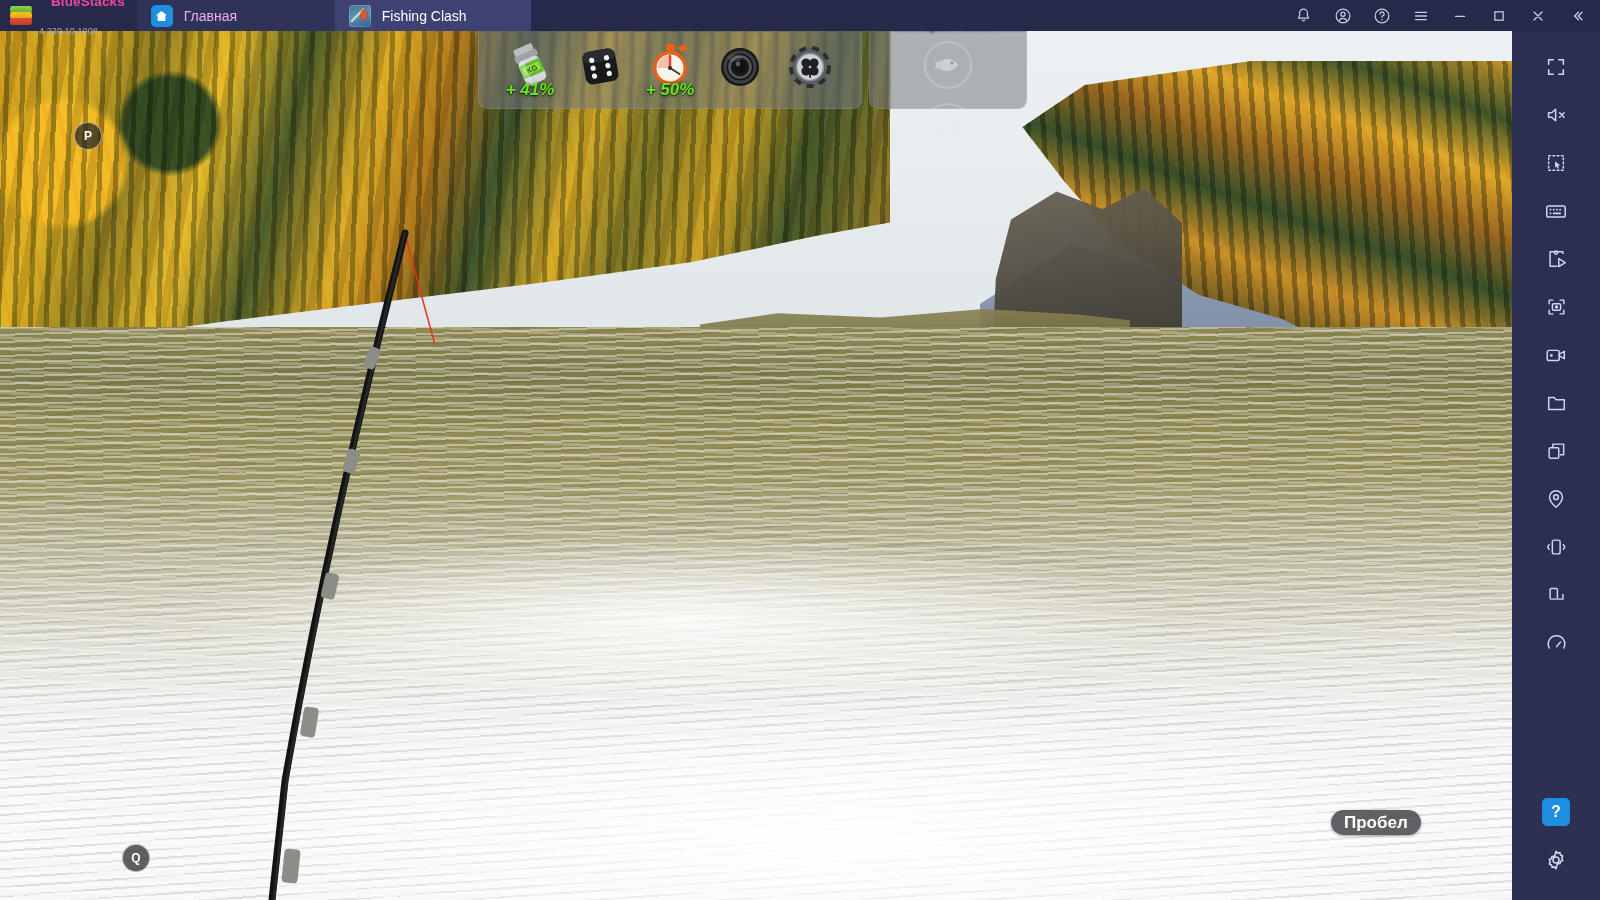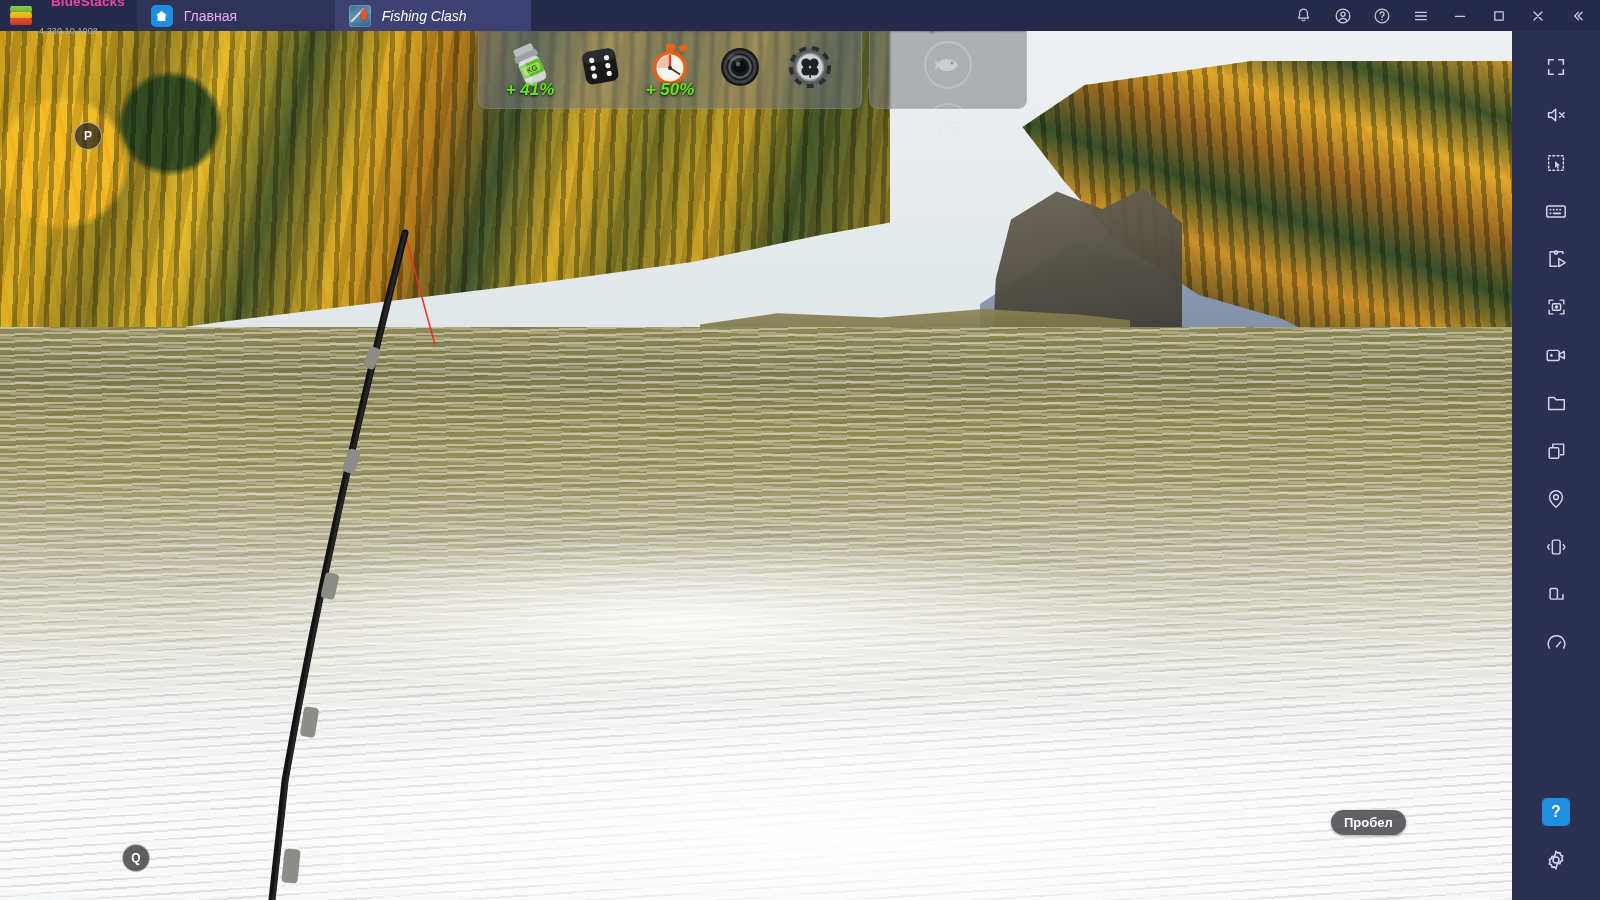--- a/index.html
+++ b/index.html
@@ -28,21 +28,21 @@
   .brand-name { color: #ec4899; font-size: 13.5px; font-weight: bold; letter-spacing: .1px; margin-left: 12px; }
   .brand-ver { color: #a9adc8; font-size: 9px; margin-top: 18px; letter-spacing: .1px; }
 
   .tab {
     display: flex; align-items: center; gap: 11px;
     padding: 0 26px 0 14px; height: 31px; cursor: default; position: relative;
   }
   .tab.home { background: #2f3357; min-width: 198px; }
   .tab.active { background: #3d4272; min-width: 196px; }
   .tab-label { color: #f0abfc; font-size: 14px; white-space: nowrap; }
-  .tab.active .tab-label { color: #fff; font-style: italic; }
+  .tab.active .tab-label { color: #fff; }
 
   .tab-icon-home {
     width: 22px; height: 22px; border-radius: 5px; background: #1e8fe0;
     display: flex; align-items: center; justify-content: center; flex: 0 0 auto;
   }
   .tab-icon-game {
     width: 22px; height: 22px; border-radius: 3px; flex: 0 0 auto;
     background: linear-gradient(160deg,#3e6f96 0%,#5d93b4 45%,#2f5f86 100%);
     position: relative; overflow: hidden;
     box-shadow: inset 0 0 0 1px rgba(255,255,255,.18);
@@ -232,21 +232,21 @@
     border: 1.5px solid rgba(255,255,255,.55);
     color: #fff; font-size: 12px; font-weight: bold;
     display: flex; align-items: center; justify-content: center;
   }
   .key-p { left: 74px; top: 91px; }
   .key-q { left: 122px; top: 813px; }
   .key-pill {
     position: absolute; z-index: 22; left: 1331px; top: 810px;
     height: 25px; padding: 0 13px; border-radius: 13px;
     background: rgba(62,64,68,.82);
-    color: #fff; font-size: 13px; font-weight: bold;
+    color: #fff; font-size: 17px; font-weight: bold;
     display: flex; align-items: center; justify-content: center;
     box-shadow: 0 1px 3px rgba(0,0,0,.35);
   }
 </style>
 </head>
 <body>
 
 <div id="app">
 
   <div class="titlebar">

